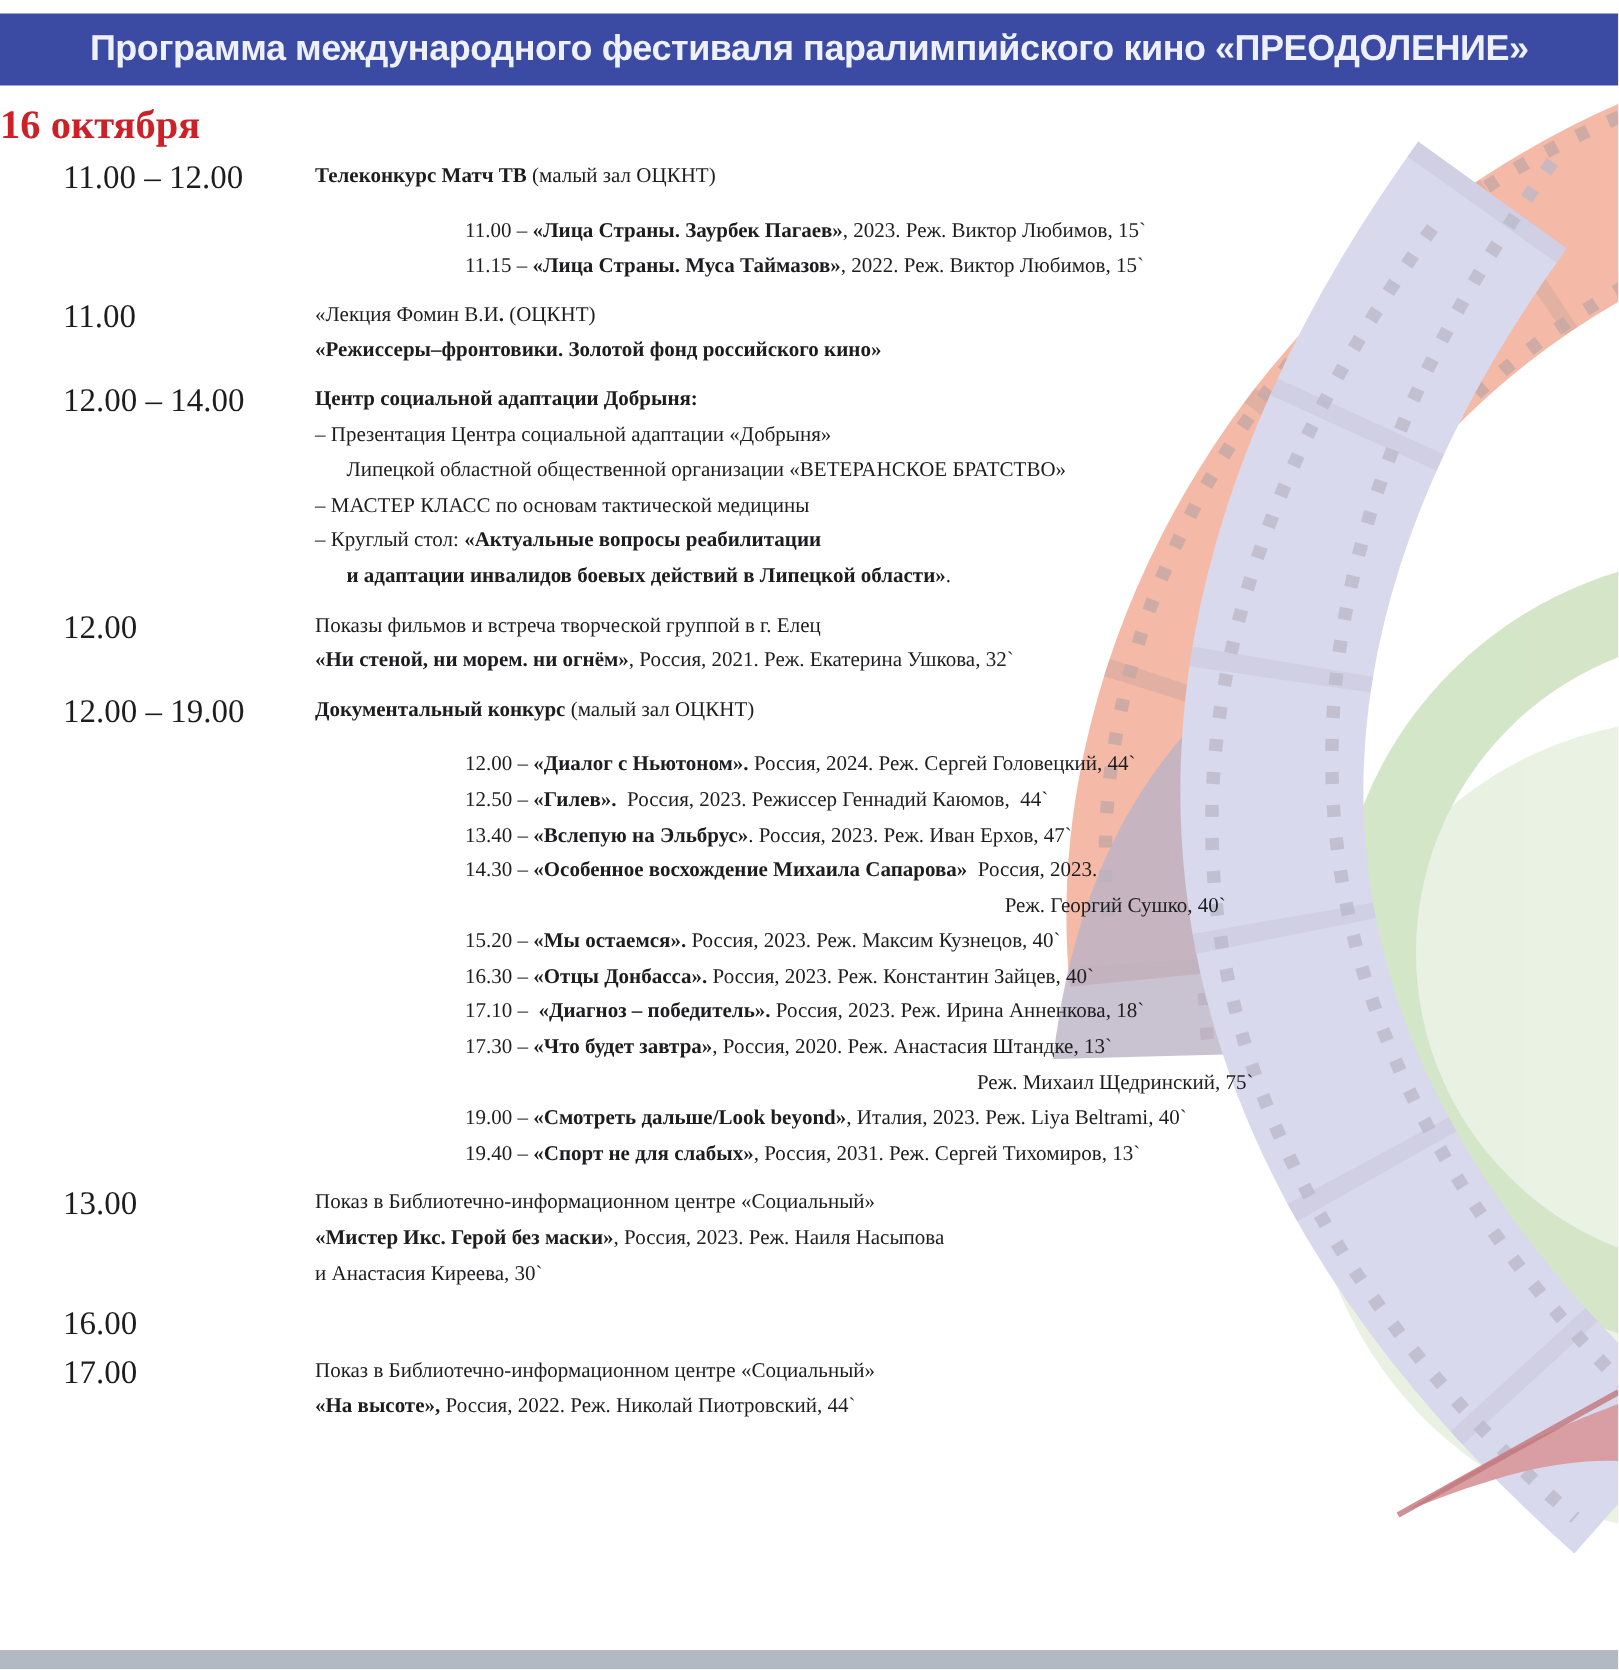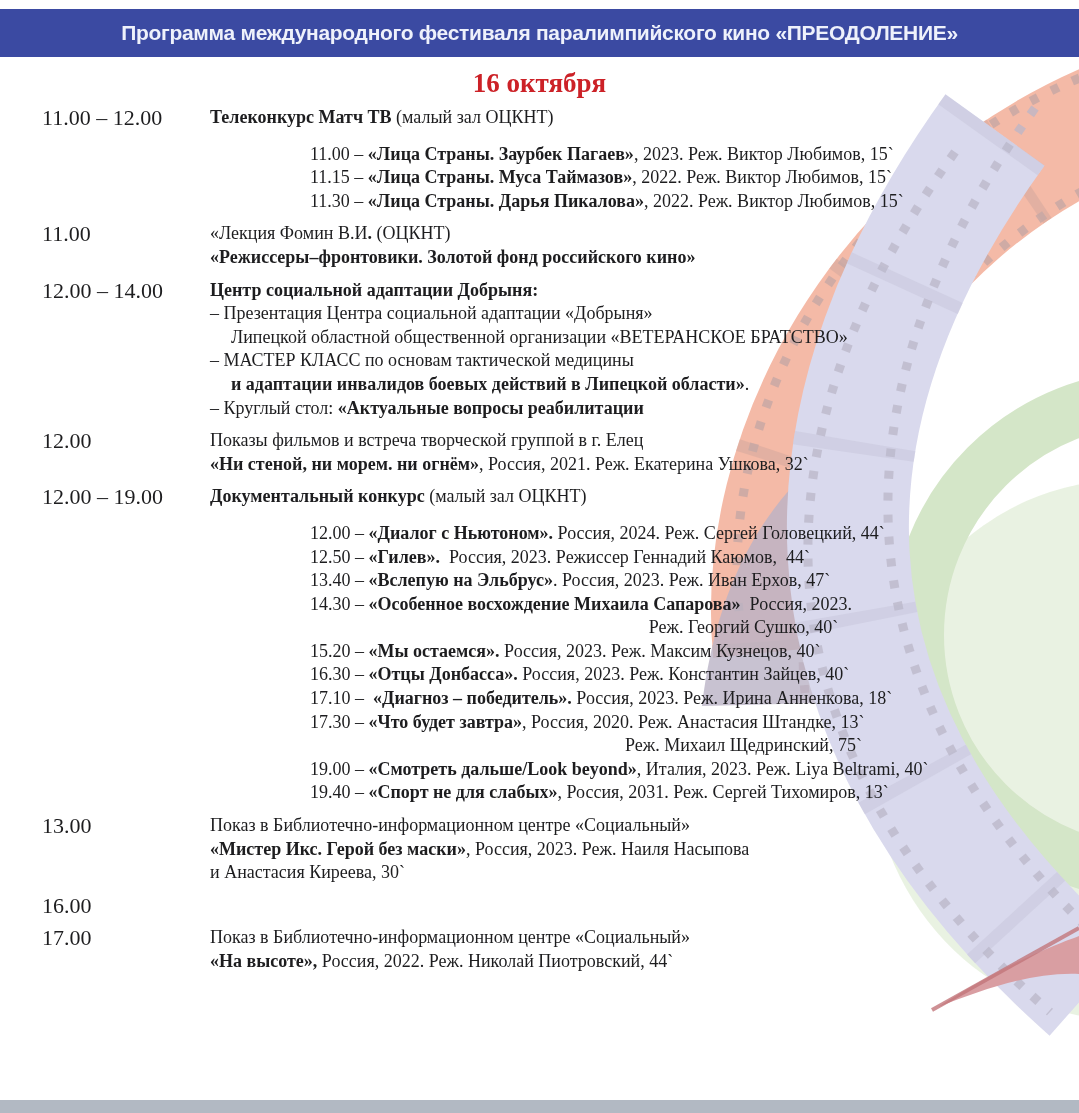--- a/index.html
+++ b/index.html
@@ -2,28 +2,28 @@
 <html style="--header_bg: #3b4aa2; --header_text: #eef1fb; --date_red: #cc2127; --body_text: #1d1d1f; --footer_bar: #b2b9c3; --film_salmon: #f2a78f; --film_salmon_edge: #b5908c; --film_lavender: #cfcfe8; --film_lavender_edge: #a7a3ba; --ring_green: #c9dfb9; --ellipse_green: #e4efdb; --sail_gray: #a79fb6; --dart_red: #cf8389;"><head>
 <meta charset="utf-8">
 <style>
   html,body{margin:0;padding:0;background:#fff;}
   .page{position:relative;width:1079px;height:1113px;background:#fff;overflow:hidden;
         font-family:"Liberation Serif","DejaVu Serif",serif;color:var(--body_text,#1d1d1f);}
   .watermark{position:absolute;top:0;left:0;width:1079px;height:1113px;z-index:0;pointer-events:none;}
   .titlebar{position:relative;z-index:1;margin-top:9px;height:48px;background:var(--header_bg,#3b4aa2);
             display:flex;align-items:center;justify-content:center;}
   .titlebar .title{font-family:"Liberation Sans","DejaVu Sans",sans-serif;font-weight:700;
-            font-size:21px;color:var(--header_text,#eef1fb);letter-spacing:-0.3px;}
-  .date{position:relative;z-index:1;margin:11px 0 7px 0;text-align:center;
+            font-size:24px;color:var(--header_text,#eef1fb);letter-spacing:-0.3px;}
+  .date{position:relative;z-index:1;margin:11px 0 7px 0;
         font-size:27px;font-weight:700;color:var(--date_red,#cc2127);}
   .schedule{position:relative;z-index:1;padding:0 12px 0 42px;font-family:Liberation Serif, serif;}
   .entry{display:flex;margin-bottom:9px;}
   .time{flex:0 0 168px;font-size:22px;line-height:23.6px;}
   .lines{flex:1;}
-  .line{font-size:18px;line-height:23.6px;white-space:pre-wrap;}
+  .line{font-size:14px;line-height:23.6px;white-space:pre-wrap;}
   .line b{font-weight:700;}
   .ind1{padding-left:21px;}
   .ind2{padding-left:100px;}
   .ind3{padding-left:210px;text-align:center;}
   .gap{margin-top:13px;}
   .bottombar{position:absolute;left:0;right:0;bottom:0;height:13px;background:var(--footer_bar,#b2b9c3);z-index:1;}
 </style>
 </head>
 <body>
 
@@ -59,39 +59,38 @@
 
   <div class="date">16 октября</div>
 
   <div class="schedule" id="schedule">
       <div class="entry">
         <div class="time">11.00 – 12.00</div>
         <div class="lines">
           <div class="line ind0"><b>Телеконкурс Матч ТВ</b><span> (малый зал ОЦКНТ)</span></div>
           <div class="line ind2 gap"><span>11.00 – </span><b>«Лица Страны. Заурбек Пагаев»</b><span>, 2023. Реж. Виктор Любимов, 15`</span></div>
           <div class="line ind2"><span>11.15 – </span><b>«Лица Страны. Муса Таймазов»</b><span>, 2022. Реж. Виктор Любимов, 15`</span></div>
-          <div class="line ind2"><span>11.30 – </span><b>«Лица Страны. Дарья Пикалова»</b><span>, 2022. Реж. Виктор Любимов, 15`</span></div>
         </div>
       </div>
       <div class="entry">
         <div class="time">11.00</div>
         <div class="lines">
           <div class="line ind0"><span>«Лекция Фомин В.И</span><b>. </b><span>(ОЦКНТ)</span></div>
           <div class="line ind0"><b>«Режиссеры–фронтовики. Золотой фонд российского кино»</b></div>
         </div>
       </div>
       <div class="entry">
         <div class="time">12.00 – 14.00</div>
         <div class="lines">
           <div class="line ind0"><b>Центр социальной адаптации Добрыня:</b></div>
           <div class="line ind0"><span>– Презентация Центра социальной адаптации «Добрыня»</span></div>
           <div class="line ind1"><span>Липецкой областной общественной организации «ВЕТЕРАНСКОЕ БРАТСТВО»</span></div>
           <div class="line ind0"><span>– МАСТЕР КЛАСС по основам тактической медицины</span></div>
+          <div class="line ind0"><span>– Круглый стол: </span><b>«Актуальные вопросы реабилитации</b></div>
           <div class="line ind1"><b>и адаптации инвалидов боевых действий в Липецкой области»</b><span>.</span></div>
-          <div class="line ind0"><span>– Круглый стол: </span><b>«Актуальные вопросы реабилитации</b></div>
         </div>
       </div>
       <div class="entry">
         <div class="time">12.00</div>
         <div class="lines">
           <div class="line ind0"><span>Показы фильмов и встреча творческой группой в г. Елец</span></div>
           <div class="line ind0"><b>«Ни стеной, ни морем. ни огнём»</b><span>, Россия, 2021. Реж. Екатерина Ушкова, 32`</span></div>
         </div>
       </div>
       <div class="entry">

